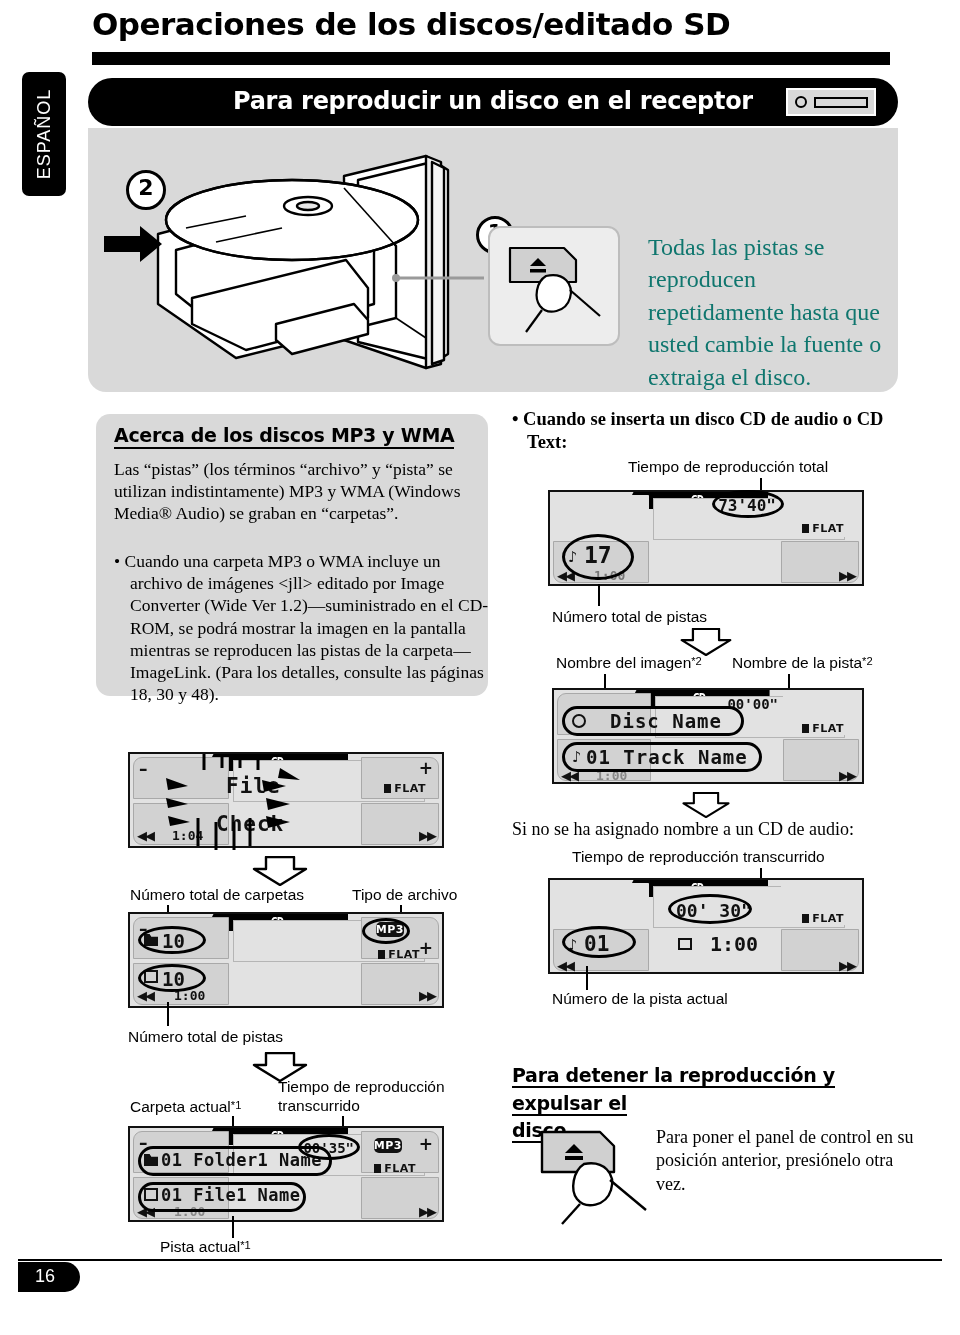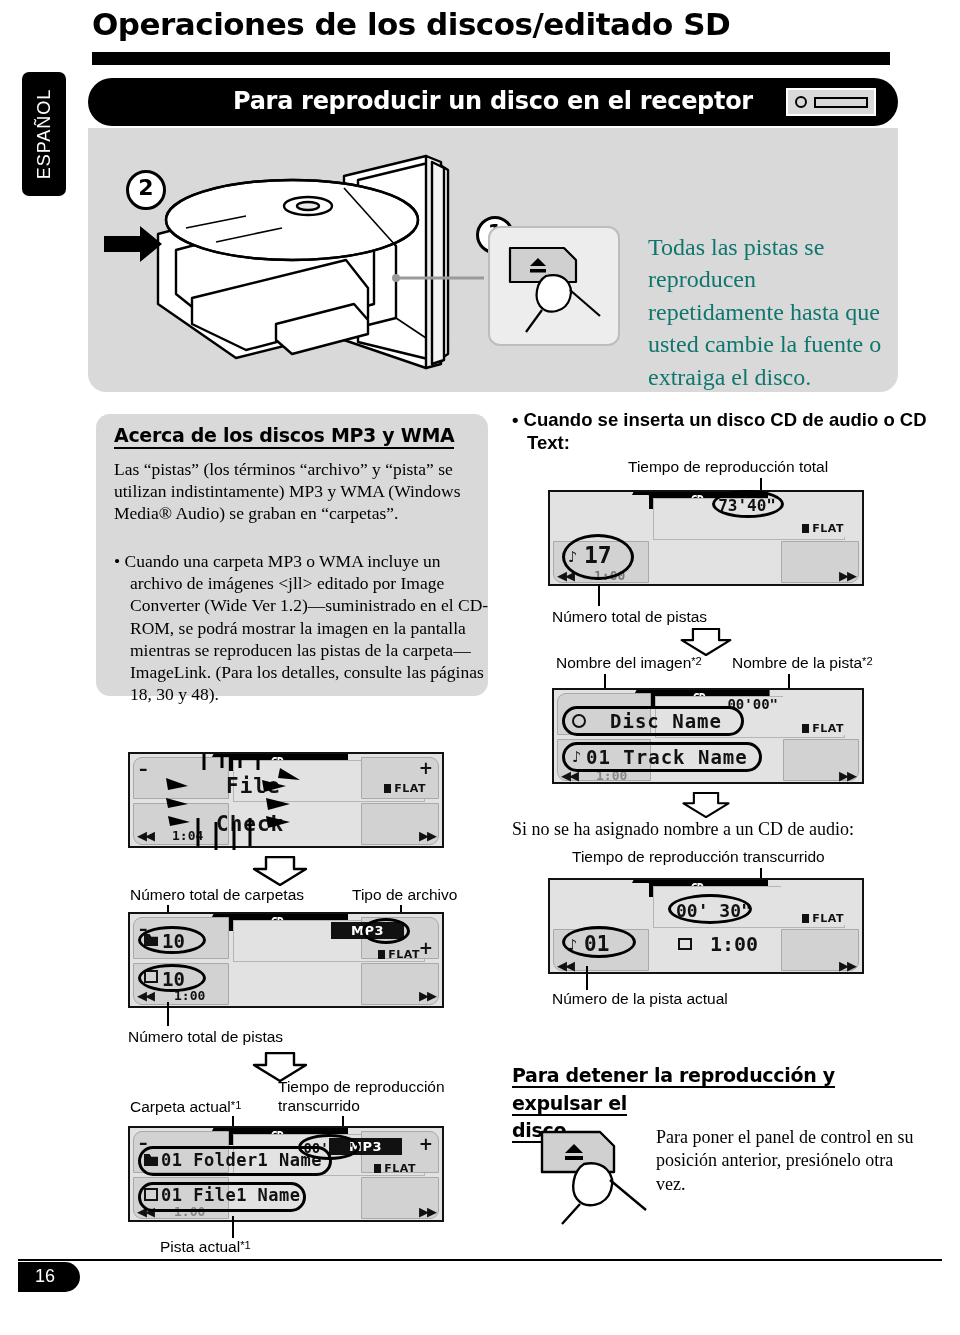--- a/index.html
+++ b/index.html
@@ -82,21 +82,21 @@
     font-size:17.5px;line-height:1.27;
   }
   .info-bullet{
     position:absolute;left:18px;top:136px;width:366px;
     font-size:17.5px;line-height:1.27;
     padding-left:16px;text-indent:-16px;
   }
 
   
   .bullet-head{
-    position:absolute;font-family:Liberation Sans, sans-serif;
+    position:absolute;font-family:Liberation Serif, serif;
     font-weight:bold;font-size:18.5px;line-height:1.25;
     padding-left:15px;text-indent:-15px;
   }
   .callout{
     position:absolute;font-family:"Liberation Sans", sans-serif;
     font-size:15.5px;line-height:1.2;color:#000;
   }
   .plain{
     position:absolute;font-size:18px;line-height:1.3;
   }
@@ -135,22 +135,22 @@
   .flat-chip{
     position:absolute;font-family:"DejaVu Sans", sans-serif;font-weight:bold;
     font-size:11px;letter-spacing:0.5px;color:#111;
   }
   .flat-chip::before{
     content:"";display:inline-block;width:7px;height:9px;background:#111;
     margin-right:3px;vertical-align:-1px;
   }
   .mp3-chip{
     position:absolute;font-family:"DejaVu Sans", sans-serif;font-weight:bold;
-    font-size:13px;color:#fff;background:#111;border-radius:0;
-    padding:1px 20px;letter-spacing:0.5px;
+    font-size:11px;color:#fff;background:#111;border-radius:5px;
+    padding:1px 0;letter-spacing:0.5px;
   }
   .skipL,.skipR{
     position:absolute;font-size:13px;color:#111;font-family:"DejaVu Sans", sans-serif;
     letter-spacing:-2px;
   }
   .plusminus{
     position:absolute;font-family:"DejaVu Sans", sans-serif;font-weight:bold;
     font-size:17px;color:#111;line-height:1;
   }
 

